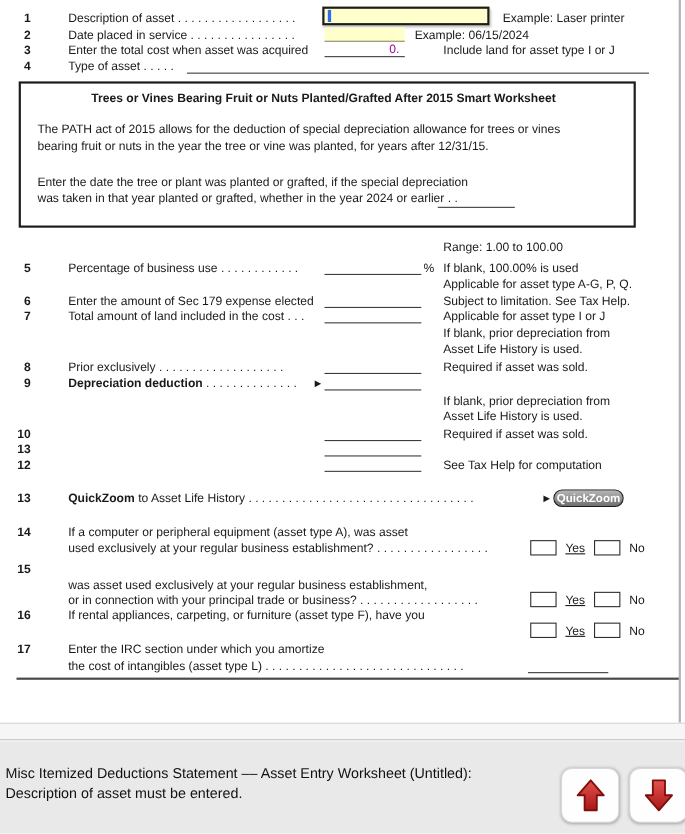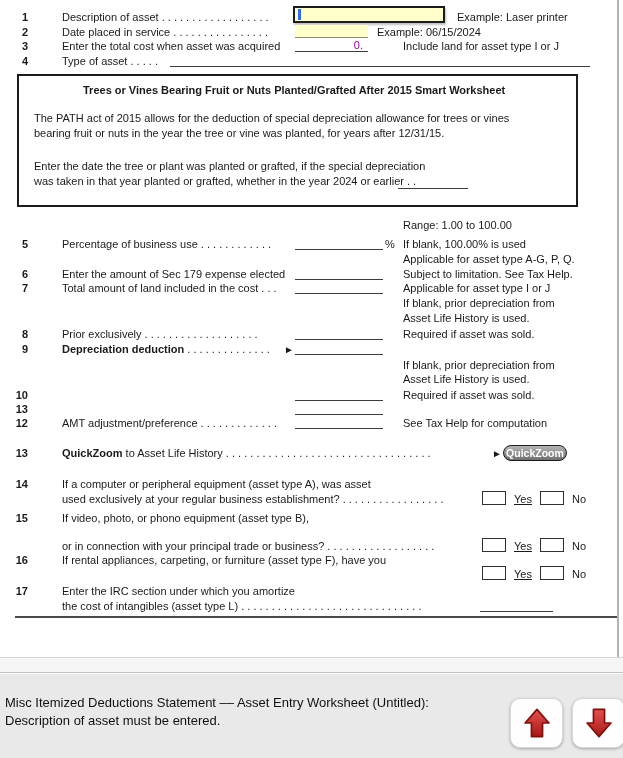--- a/index.html
+++ b/index.html
@@ -193,21 +193,20 @@
 
   <div class="line" style="top:402px">
     <span class="num">13</span>
     <span class="fld">
         <span class="val"></span>
       </span>
   </div>
 
   <div class="line" style="top:416px">
     <span class="num">12</span>
-    <span class="lbl">AMT adjustment/preference . . . . . . . . . . . . .</span>
     <span class="fld">
         <span class="val"></span>
       </span>
     <span class="note">See Tax Help for computation</span>
   </div>
 
   <div class="line" style="top:446px">
     <span class="num">13</span>
     <span class="lbl"><b>QuickZoom</b><span> to Asset Life History  . . . . . . . . . . . . . . . . . . . . . . . . . . . . . . . . . .</span></span>
     <span class="qz-arrow">►</span>
@@ -221,21 +220,23 @@
   <div class="line" style="top:492px">
     <span class="lbl">used exclusively at your regular business establishment? . . . . . . . . . . . . . . . . .</span>
     <span class="cb cb1"></span>
     <span class="cbl1">Yes</span>
     <span class="cb cb2"></span>
     <span class="cbl2">No</span>
   </div>
 
   <div class="line" style="top:511px">
     <span class="num">15</span>
-    <span class="lbl">If video, photo, or phono equipment (asset type B),</span>
+  </div>
+  <div class="line" style="top:525px">
+    <span class="lbl">was asset used exclusively at your regular business establishment,</span>
   </div>
   <div class="line" style="top:539px">
     <span class="lbl">or in connection with your principal trade or business? . . . . . . . . . . . . . . . . . .</span>
     <span class="cb cb1"></span>
     <span class="cbl1">Yes</span>
     <span class="cb cb2"></span>
     <span class="cbl2">No</span>
   </div>
 
   <div class="line" style="top:553px">

